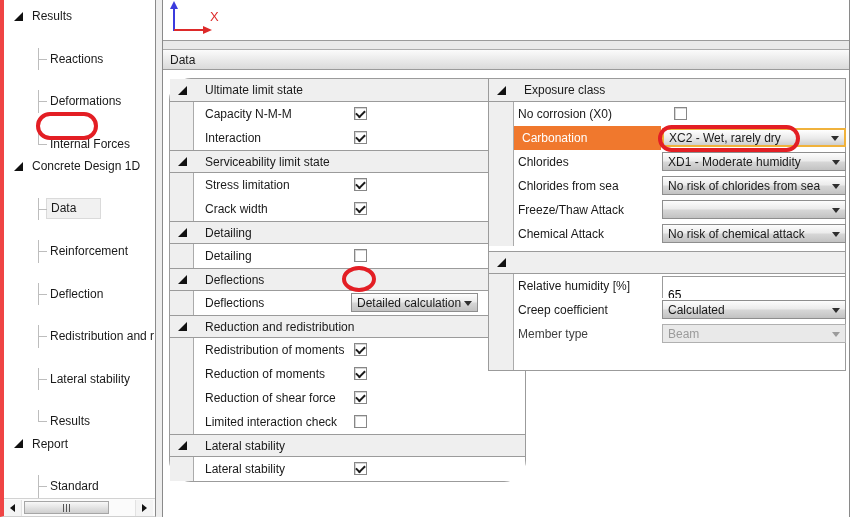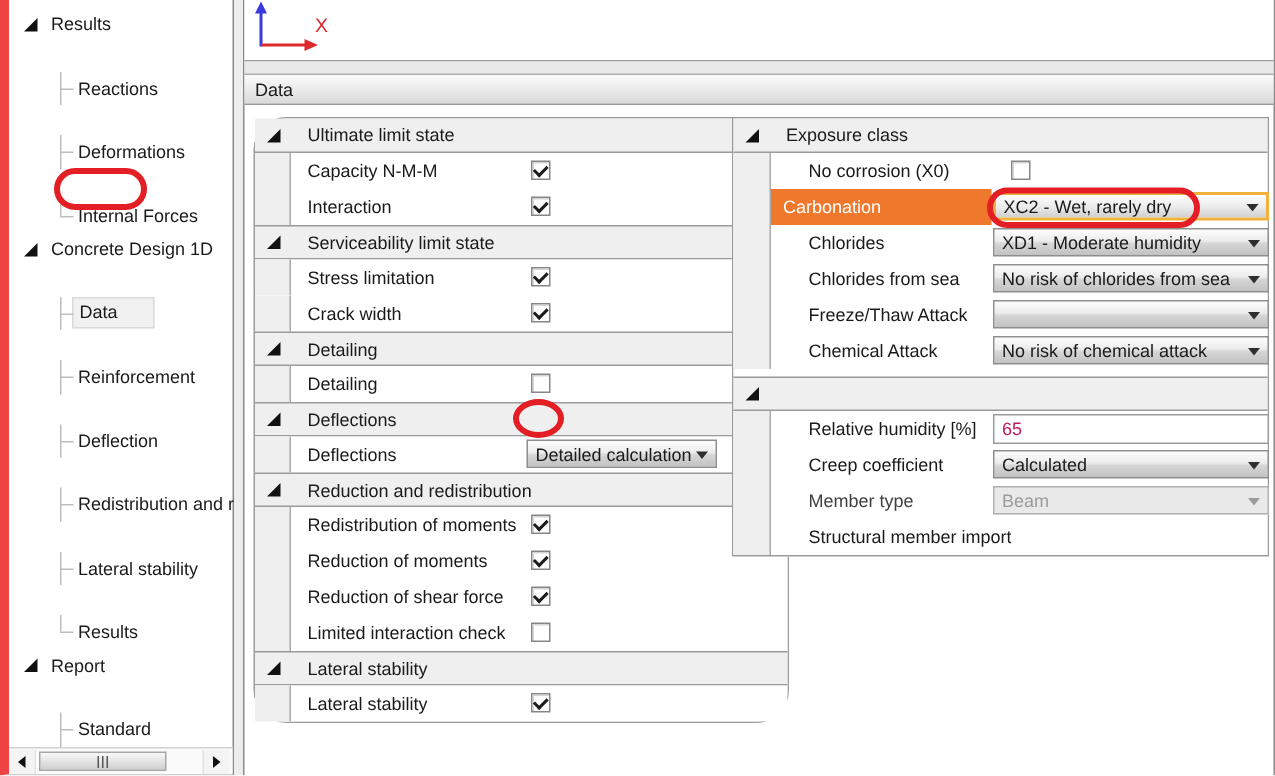--- a/index.html
+++ b/index.html
@@ -9,21 +9,21 @@
     font-family:"Liberation Sans", sans-serif;
     font-size:12px;
     color:#1a1a1a;
     background:#ffffff;
   }
 
   
   .sidebar {
     position:absolute; left:0; top:0; width:156px; height:517px;
     background:#fff;
-    border-left:6px solid #ef4444;
+    border-left:4px solid #ef4444;
     border-right:1px solid #8a8a8a;
     border-bottom:1px solid #cfcfcf;
   }
   .tree { padding-top:5px; }
   .tnode { height:22.5px; display:flex; align-items:center; position:relative; white-space:nowrap; }
   .tnode.parent { padding-left:10px; }
   .tnode.child  { padding-left:46px;margin-top:20px; }
   .tri {
     width:0; height:0;
     border-left:9px solid transparent;
@@ -113,21 +113,21 @@
   .band .tri { margin-left:8px; }
   .bandtitle { margin-left:18px; }
 
   .row { height:24px; position:relative; background:#fff; display:flex; align-items:center; }
   .row .gut {
     position:absolute; left:0; top:0; bottom:0; width:24px;
     background:#efefef; border-right:1px solid #ababab;
   }
   .box-right .row .gut { width:25px; }
   .lbl { margin-left:35px; position:relative; z-index:1; white-space:nowrap; overflow:hidden; max-width:148px; }
-  .box-right .lbl { margin-left:50px; max-width:140px; }
+  .box-right .lbl { margin-left:29px; max-width:140px; }
   .lbl.dis { color:#404040; }
 
   .row.hl .lblcell {
     position:absolute; left:25px; top:0; bottom:0; width:147px;
     background:#f0782d; color:#fff; display:flex; align-items:center; padding-left:8px;
   }
 
   
   .cb {
     position:absolute; top:5px; width:13px; height:13px;
@@ -156,22 +156,22 @@
     width:0; height:0; border-left:4px solid transparent; border-right:4px solid transparent;
     border-top:5px solid #2e2e2e;
   }
   .dd.focus { border:2px solid #f0b23c; background:linear-gradient(180deg,#ffffff 0%,#eaeaea 55%,#cfcfcf 100%); }
   .dd.disabled { background:#e9e9e9; border-color:#b0b0b0; color:#9b9b9b; }
   .dd.disabled .arr { border-top-color:#9b9b9b; }
 
   
   .ti {
     position:absolute; left:173px; top:2px; width:184px; height:20px;
-    border:1px solid #9b9b9b; background:#fff; padding:0 5px;
-    font:inherit; color:#be185d;
+    border:1px solid #9b9b9b; background:#fff; padding:18px 5px;
+    font:inherit; color:#000000;
   }
 
   .spacer { height:5px; background:#fff; }
 
   
   .ann {
     position:absolute; border:4px solid #e31e24; border-radius:14px;
     pointer-events:none; z-index:50; background:transparent;
   }
   .ann-data      { left:36px;  top:112px; width:62px;  height:28px; }
@@ -429,20 +429,19 @@
     <div class="row">
       <span class="gut"></span>
       <span class="lbl dis">Member type</span>
       <span class="dd disabled">
         <span>Beam</span>
         <span class="arr"></span>
       </span>
     </div>
     <div class="row">
       <span class="gut"></span>
-      <span class="lbl">Structural member import</span>
     </div>
   </div>
 </div>
 
 <div class="ann ann-data"></div>
 <div class="ann ann-detailing"></div>
 <div class="ann ann-xc2"></div>
 
 </body></html>

